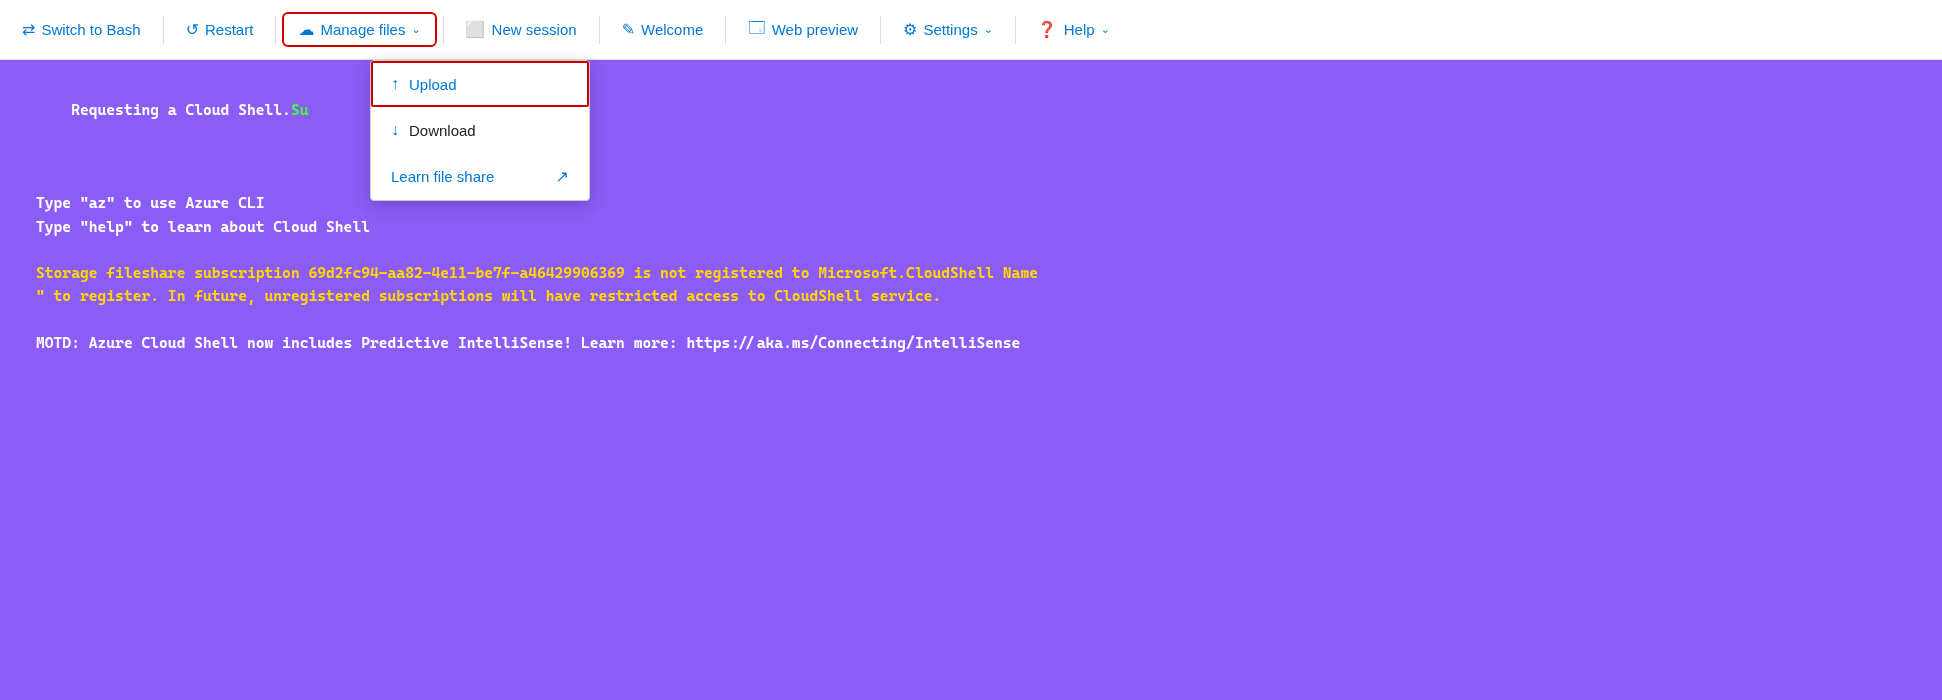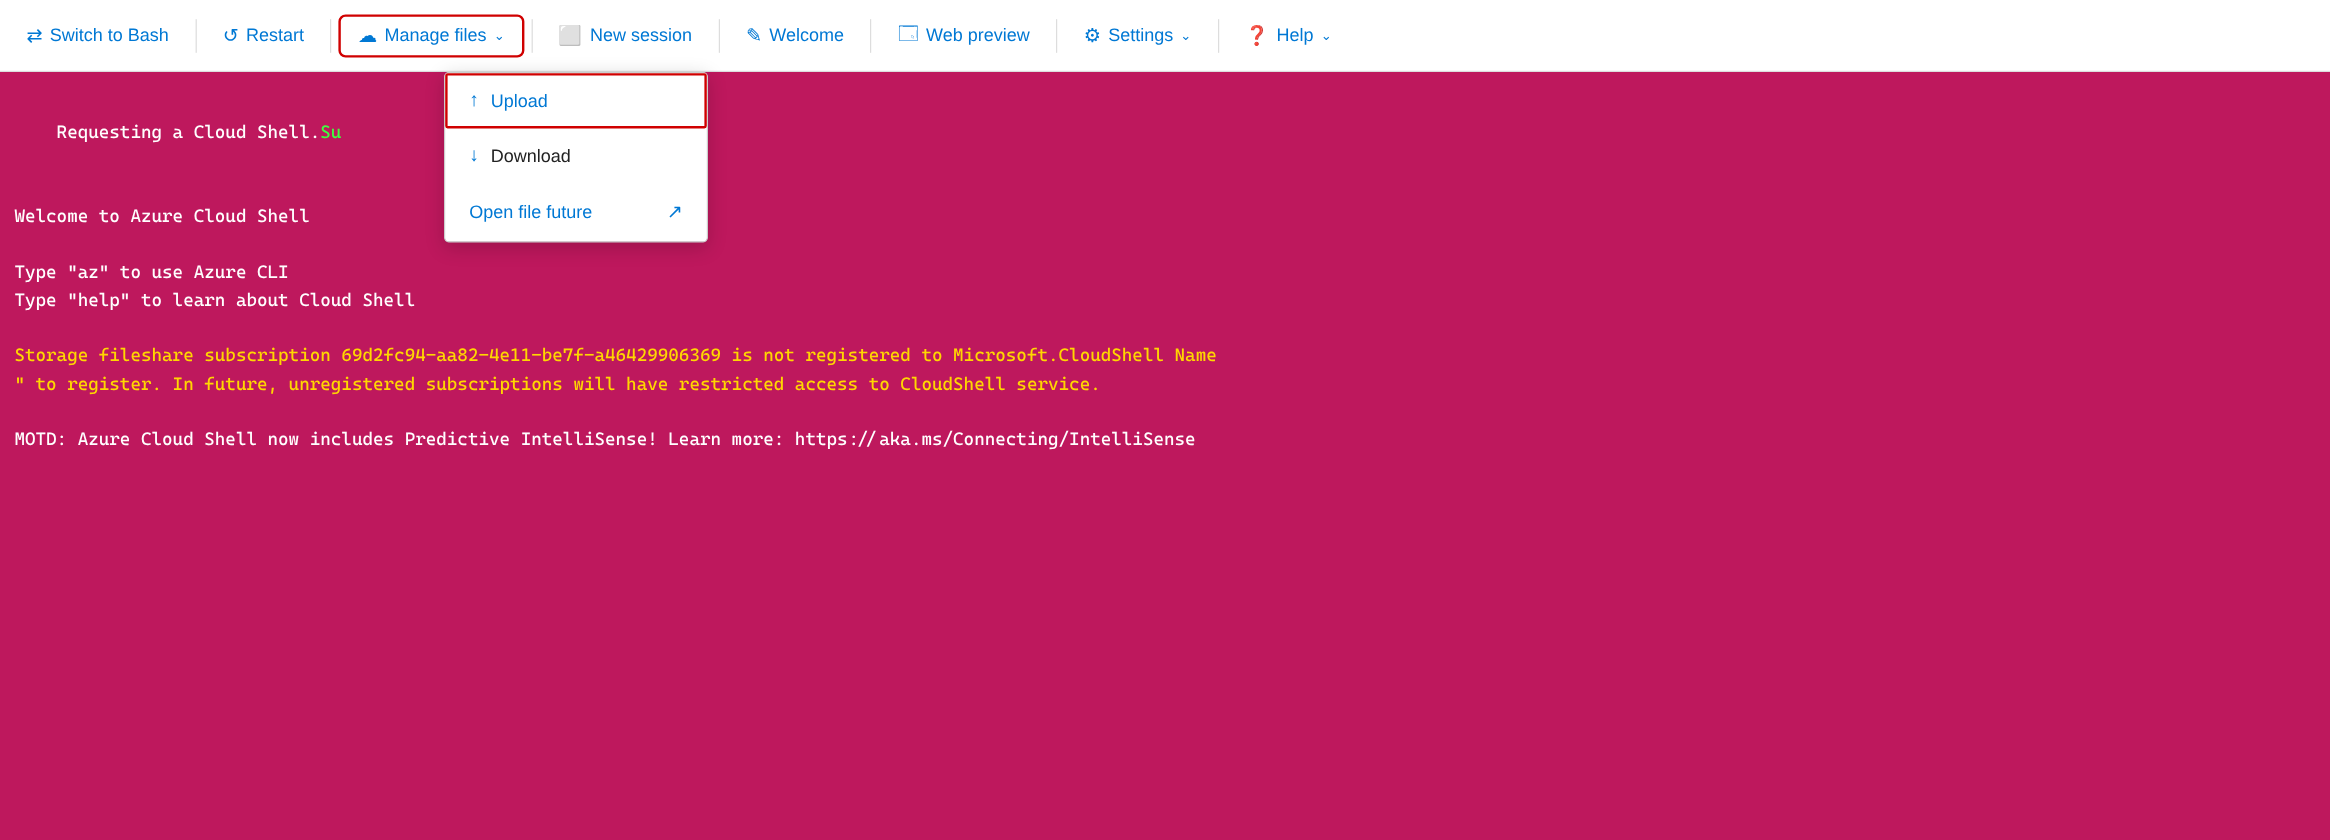--- a/index.html
+++ b/index.html
@@ -89,27 +89,28 @@
       outline-offset: -2px;
       background: #fff;
     }
 
     .dropdown-item.normal-item {
       color: #222;
     }
 
     
     .terminal {
-      background: #be185d;
-      padding: 16px 12px;
+      background: #8b5cf6;
+      padding: 16px 36px;
       height: calc(700px - 60px);
       overflow: hidden;
       font-family: 'Cascadia Code', 'Consolas', 'Courier New', monospace;
       font-size: 15px;
       line-height: 1.55;
+      font-weight: bold;
     }
 
     .term-white { color: #ffffff; }
     .term-green { color: #3fff3f; }
     .term-yellow { color: #ffd700; }
 
     .term-line {
       display: block;
       white-space: pre;
     }
@@ -184,33 +185,32 @@
   <div class="dropdown-overlay">
     <div class="dropdown-item upload-item">
       <span class="icon">↑</span>
       <span>Upload</span>
     </div>
     <div class="dropdown-item normal-item">
       <span class="icon">↓</span>
       <span>Download</span>
     </div>
     <div class="dropdown-item">
-      <span>Open file future</span>
+      <span>Learn file share</span>
       <span class="icon" style="margin-left:auto;">↗</span>
     </div>
   </div>
 
 </div>
 
 <div class="terminal">
   <span class="term-line">
     <span class="term-white">Requesting a Cloud Shell.</span><span class="term-green">Su</span>
   </span>
   <span class="term-blank"></span>
-  <span class="term-line term-white">Welcome to Azure Cloud Shell</span>
   <span class="term-blank"></span>
   <span class="term-line term-white">Type "az" to use Azure CLI</span>
   <span class="term-line term-white">Type "help" to learn about Cloud Shell</span>
   <span class="term-blank"></span>
   <span class="term-line term-yellow">Storage fileshare subscription 69d2fc94-aa82-4e11-be7f-a46429906369 is not registered to Microsoft.CloudShell Name</span>
   <span class="term-line term-yellow">" to register. In future, unregistered subscriptions will have restricted access to CloudShell service.</span>
   <span class="term-blank"></span>
   <span class="term-line term-white">MOTD: Azure Cloud Shell now includes Predictive IntelliSense! Learn more: https://aka.ms/Connecting/IntelliSense</span>
   <span class="term-blank"></span>
 </div>

